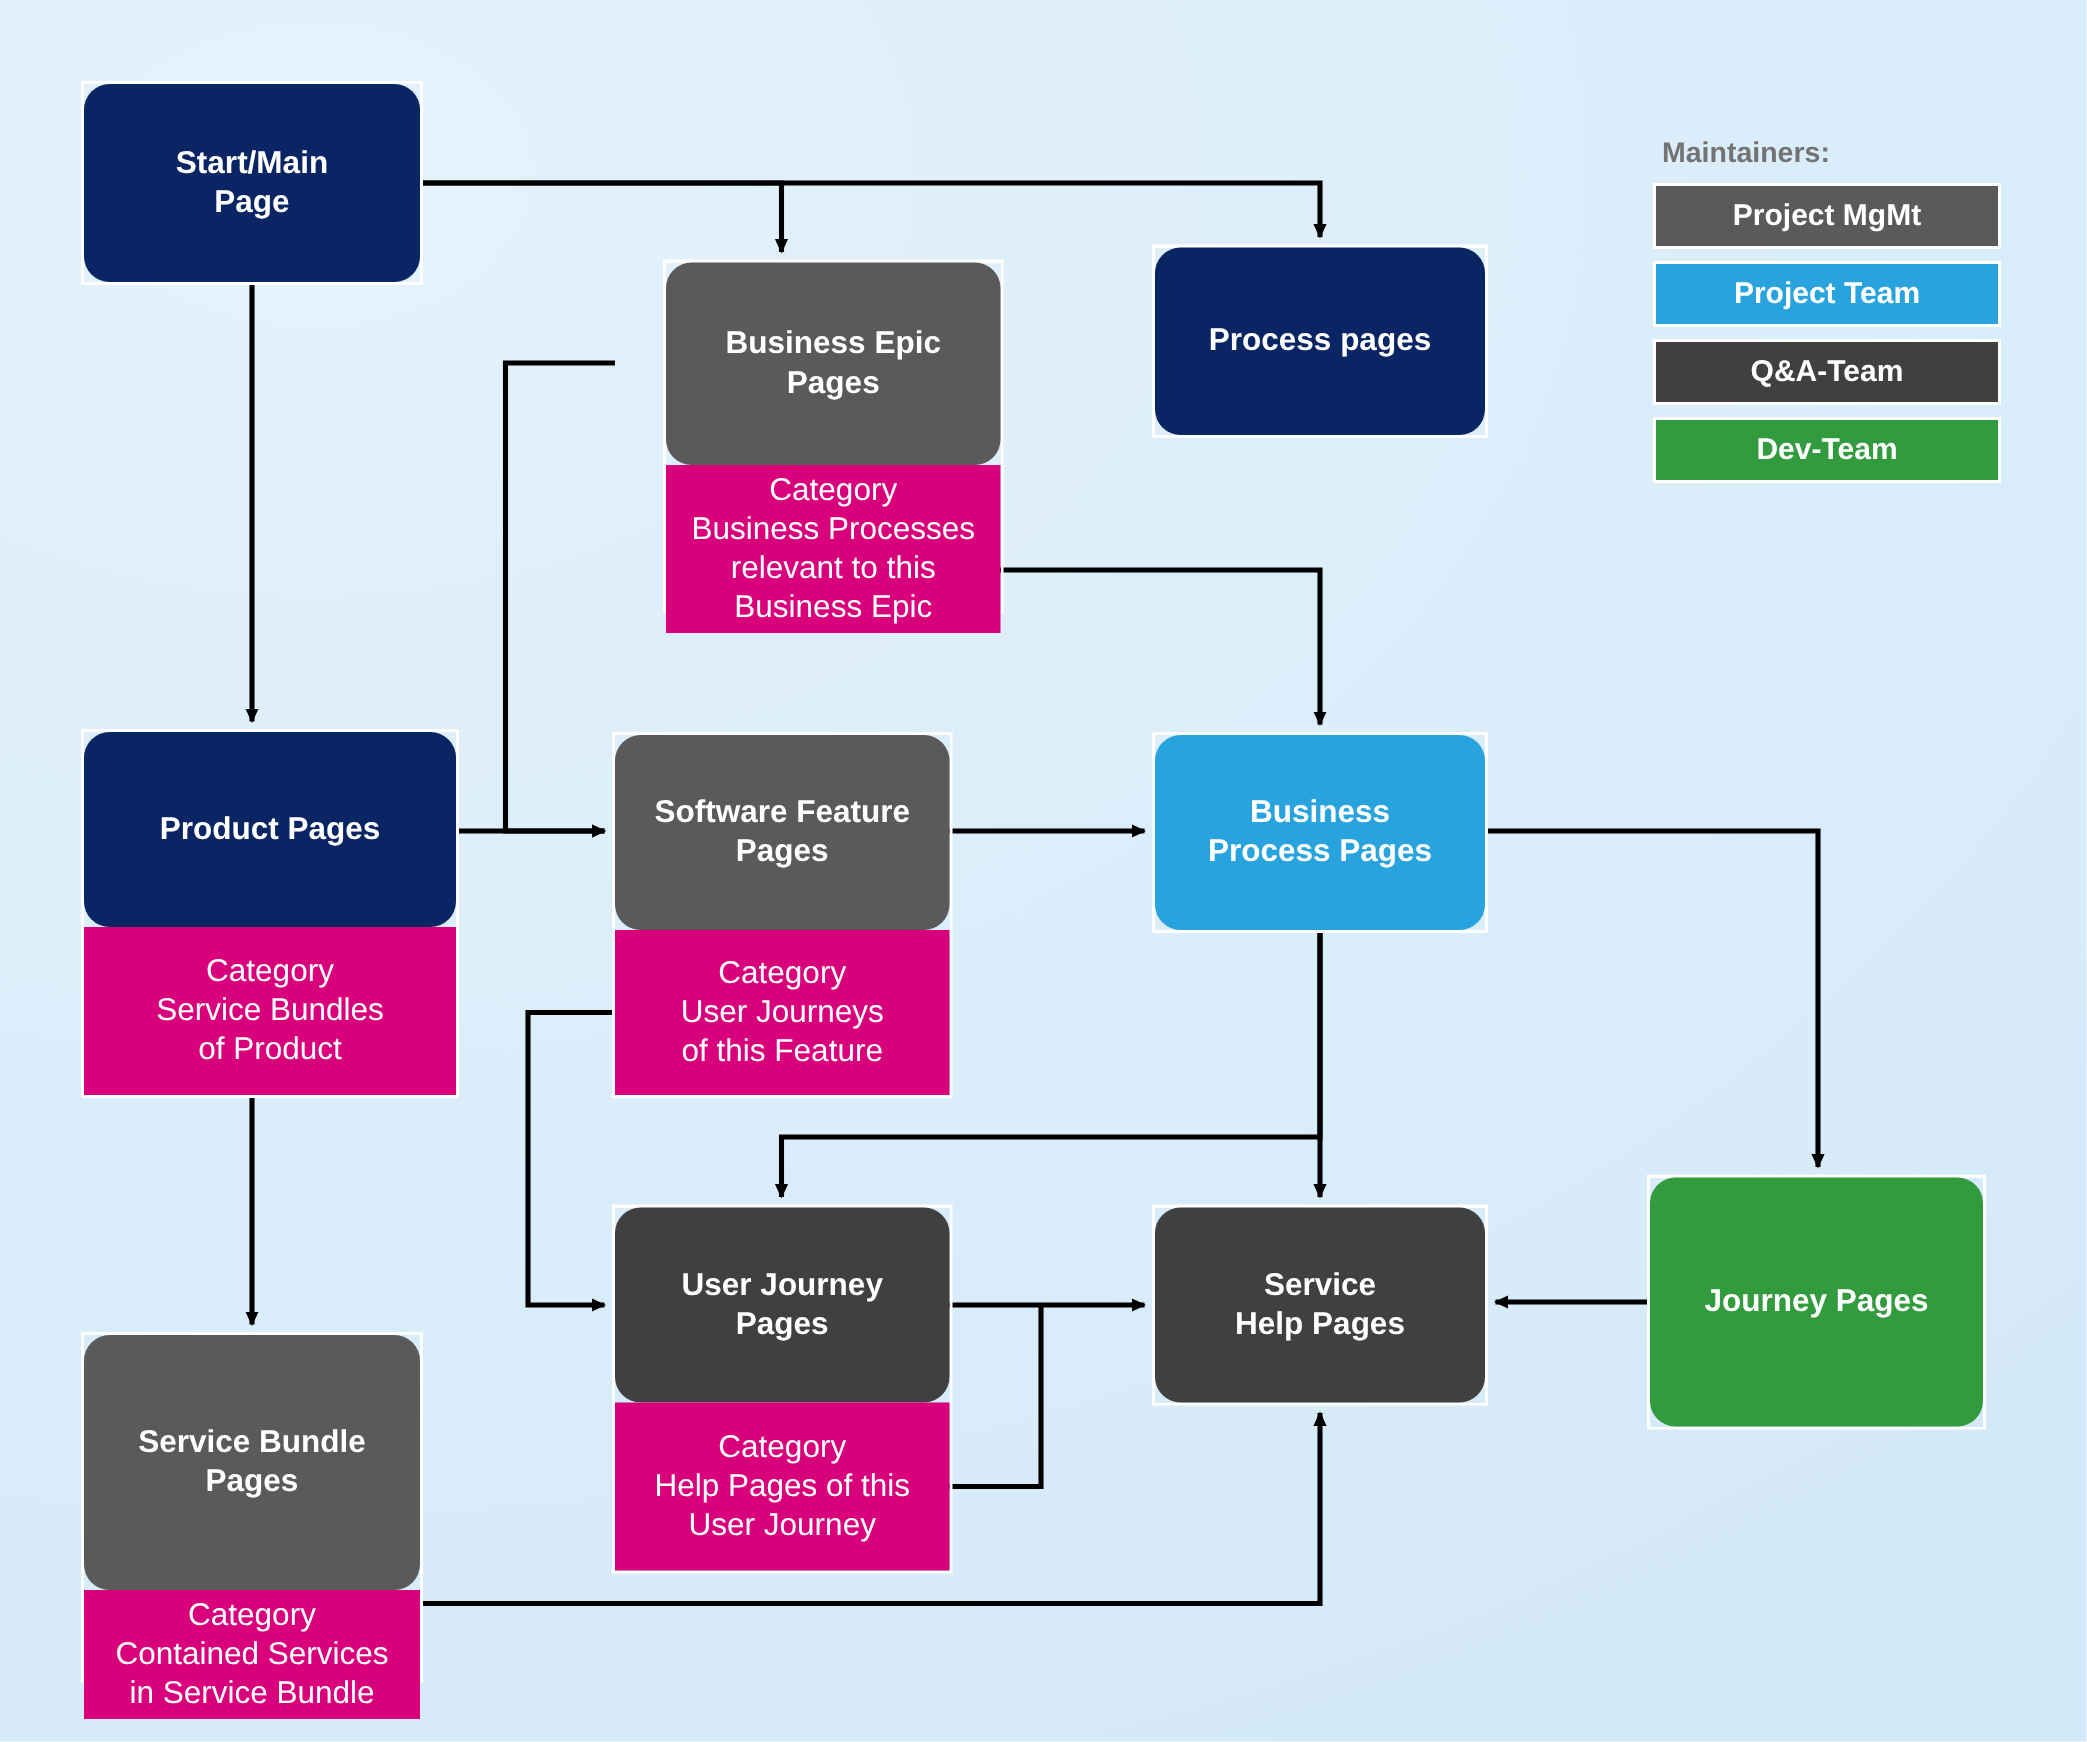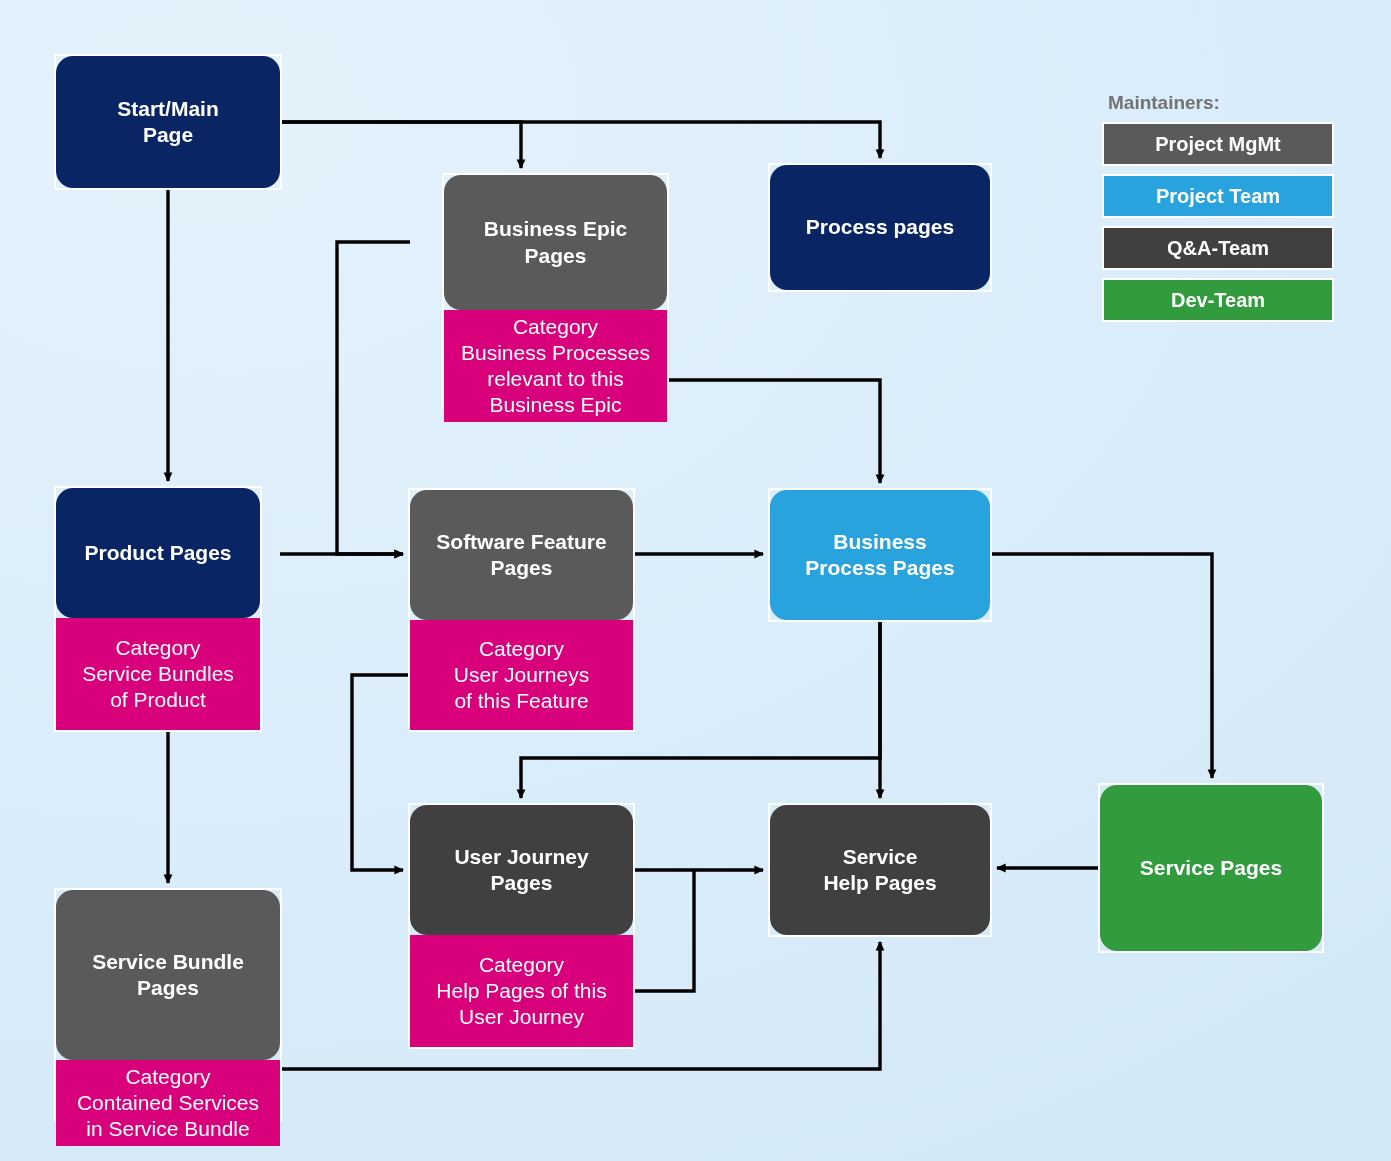--- a/index.html
+++ b/index.html
@@ -86,21 +86,21 @@
 
   <div class="node" style="left:410px;top:175px;width:223px;height:232px;margin-left:34px;">
     <div class="head bg-gray" style="height:135px;flex:none;">Business Epic<br>Pages</div>
     <div class="cat" style="height:133px;">Category<br>Business Processes<br>relevant to this<br>Business Epic</div>
   </div>
 
   <div class="node" style="left:770px;top:165px;width:220px;height:125px;">
     <div class="head bg-navy">Process pages</div>
   </div>
 
-  <div class="node" style="left:56px;top:488px;width:204px;height:242px;">
+  <div class="node" style="left:56px;top:488px;width:248px;height:242px;">
     <div class="head bg-navy" style="height:130px;flex:none;">Product Pages</div>
     <div class="cat" style="height:112px;">Category<br>Service Bundles<br>of Product</div>
   </div>
 
   <div class="node" style="left:410px;top:490px;width:223px;height:240px;">
     <div class="head bg-gray" style="height:130px;flex:none;">Software Feature<br>Pages</div>
     <div class="cat" style="height:110px;">Category<br>User Journeys<br>of this Feature</div>
   </div>
 
   <div class="node" style="left:770px;top:490px;width:220px;height:130px;">
@@ -115,21 +115,21 @@
   <div class="node" style="left:410px;top:805px;width:223px;height:242px;">
     <div class="head bg-orange" style="height:130px;flex:none;">User Journey<br>Pages</div>
     <div class="cat" style="height:112px;">Category<br>Help Pages of this<br>User Journey</div>
   </div>
 
   <div class="node" style="left:770px;top:805px;width:220px;height:130px;">
     <div class="head bg-orange">Service<br>Help Pages</div>
   </div>
 
   <div class="node" style="left:1100px;top:785px;width:222px;height:166px;">
-    <div class="head bg-green">Service Pages</div>
+    <div class="head bg-green">Journey Pages</div>
   </div>
 
   <div id="legend">
     <div class="ltitle">Maintainers:</div>
     <div class="chip bg-gray">Project MgMt</div>
     <div class="chip bg-blue">Project Team</div>
     <div class="chip bg-orange">Q&amp;A-Team</div>
     <div class="chip bg-green">Dev-Team</div>
   </div>
 

